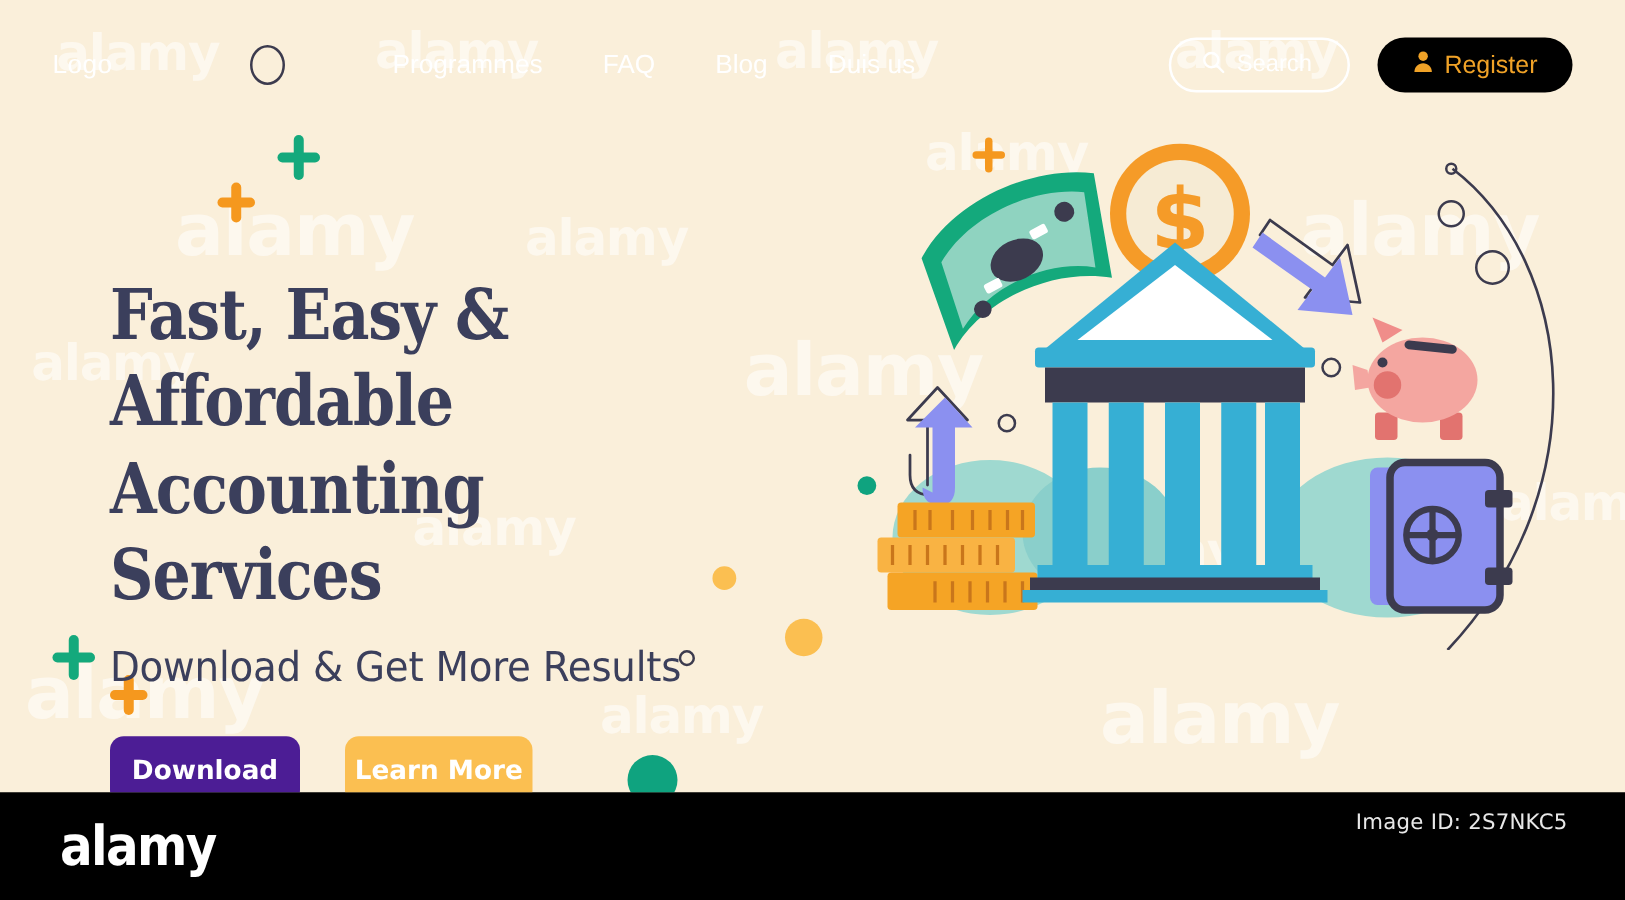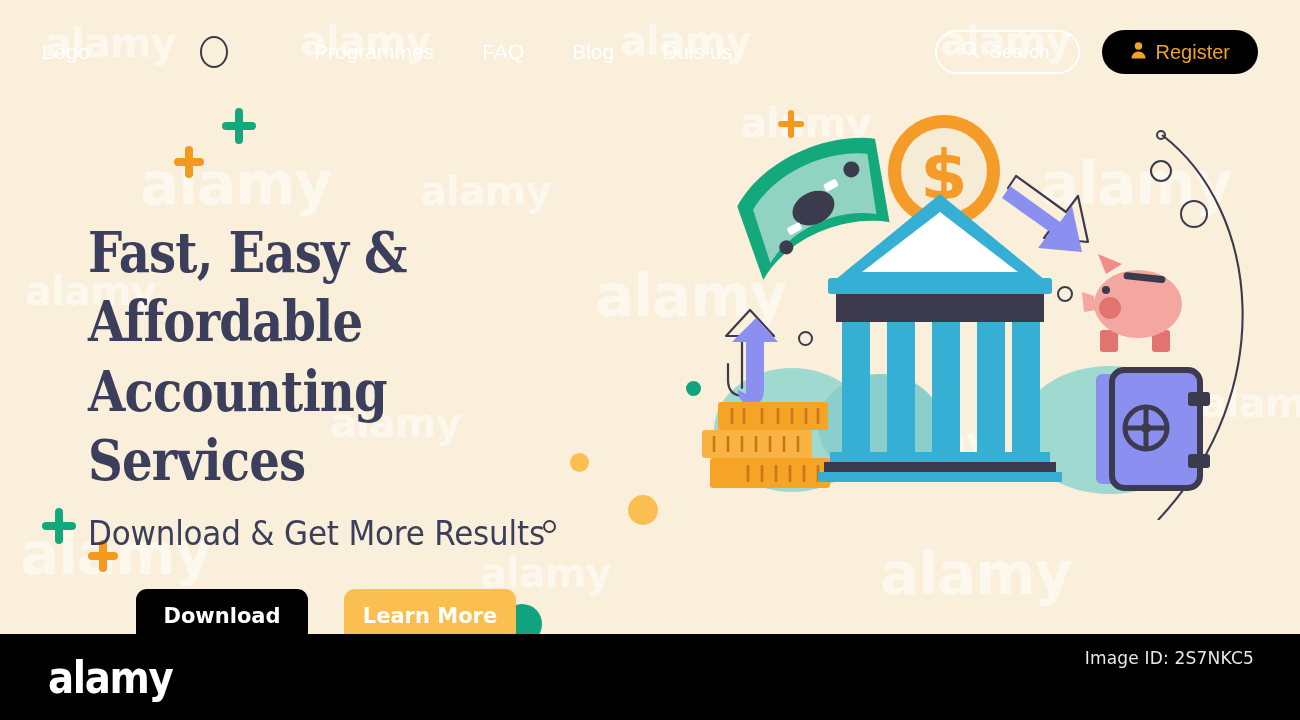--- a/index.html
+++ b/index.html
@@ -134,22 +134,22 @@
   .cta {
     height: 54px;
     border-radius: 11px;
     display: flex; align-items: center; justify-content: center;
     color: #FFFFFF;
     font-family: "DejaVu Sans", sans-serif;
     font-size: 21px;
     font-weight: 600;
     cursor: pointer;
   }
-  #cta-download { background: #000000; width: 172px; margin-left: 48px; }
-  #cta-learn    { background: #FBBF51; width: 172px; }
+  #cta-download { background: #4c1d95; width: 152px; }
+  #cta-learn    { background: #FBBF51; width: 150px; }
 
   
   #lorem {
     position: absolute;
     left: 700px; top: 508px;
     width: 516px;
     text-align: right;
     color: #4A4A58;
     font-family: "DejaVu Sans", sans-serif;
     font-size: 19.5px;

